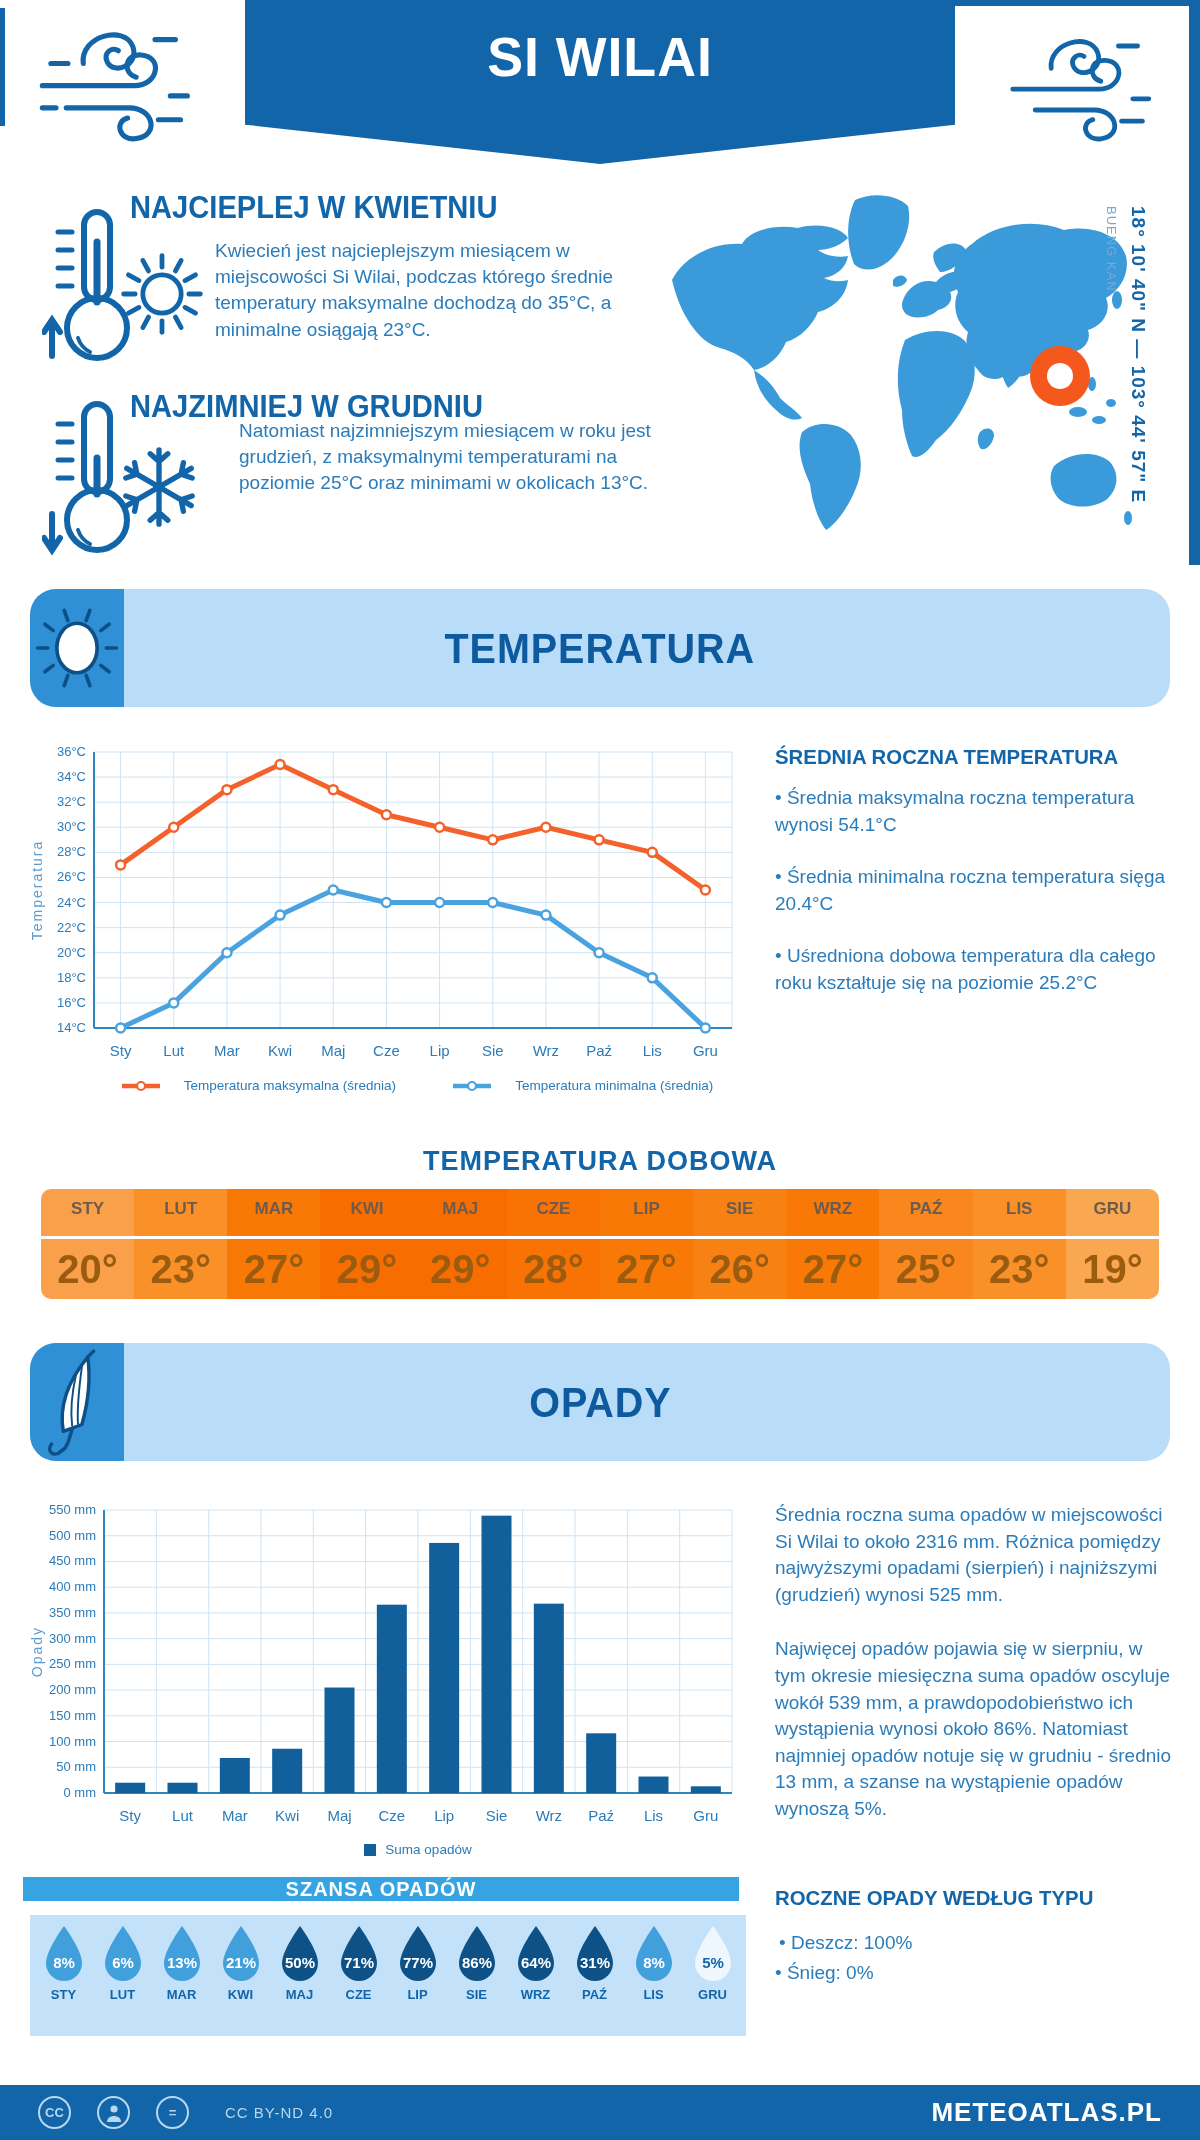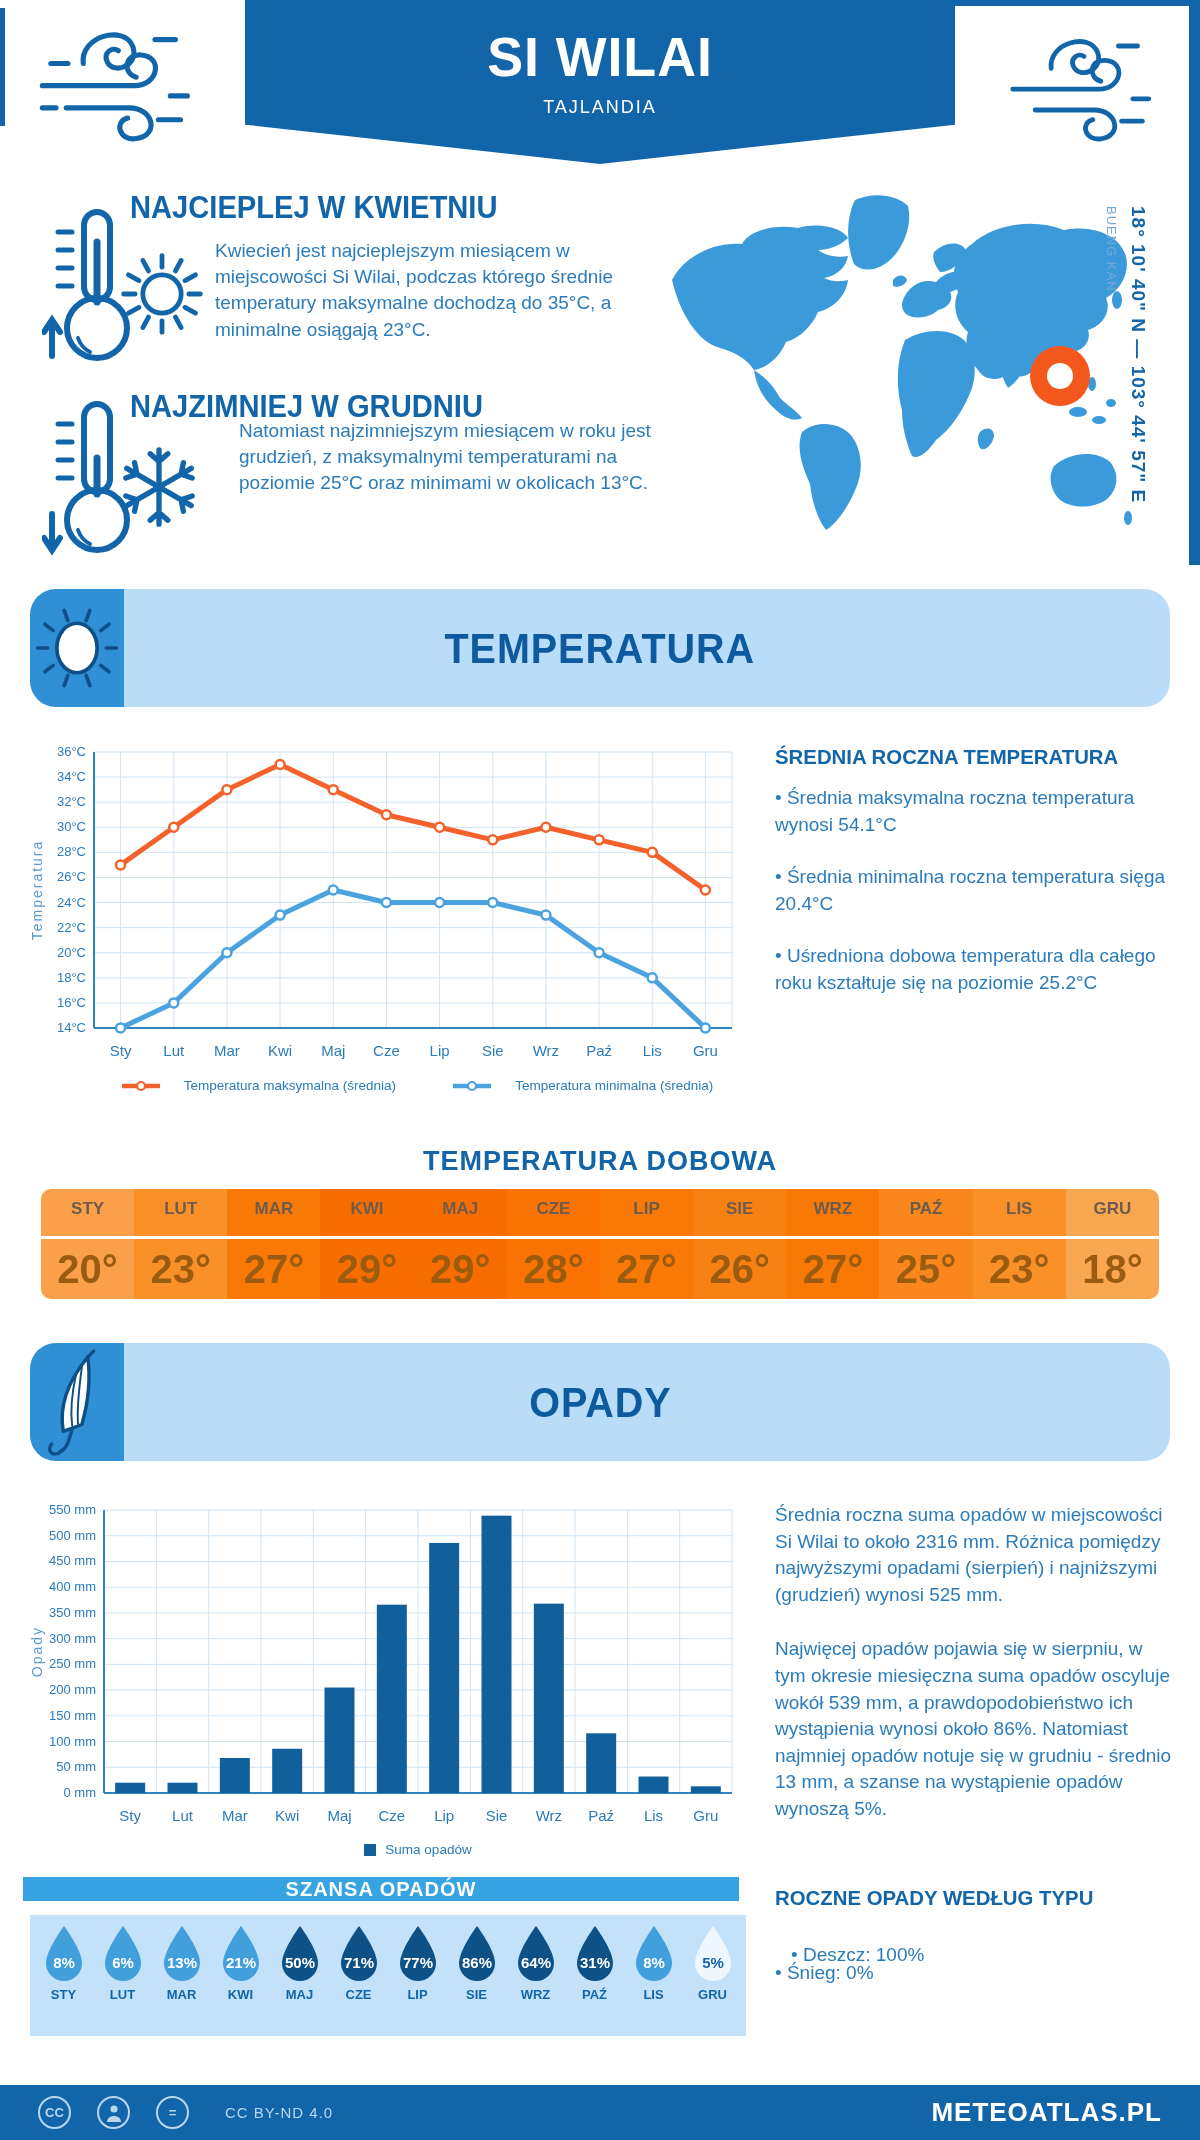--- a/index.html
+++ b/index.html
@@ -50,21 +50,21 @@
   .legend-item{display:flex;align-items:center;gap:23px;}
   .precip-legend{left:104px;top:1842px;width:628px;gap:9px;}
   .legend-sq{width:12px;height:12px;background:#11609c;display:inline-block;}
   
   .annual-col{position:absolute;left:775px;top:745px;width:398px;}
   .col-heading{font-size:21px;font-weight:bold;color:#1265a8;margin:0 0 16px 0;transform:scaleX(.97);transform-origin:left;}
   .col-text{font-size:19px;line-height:1.4;color:#2b7cba;margin:0 0 26px 0;}
   .precip-col{position:absolute;left:775px;top:1502px;width:402px;}
   .precip-col .col-text{margin-bottom:28px;}
   .bytype-heading{position:absolute;left:775px;top:1886px;width:400px;}
-  .bytype-b1{position:absolute;left:775px;top:1926px;width:400px;margin:16px;}
+  .bytype-b1{position:absolute;left:775px;top:1926px;width:400px;margin:4px;}
   .bytype-b2{position:absolute;left:775px;top:1960px;width:400px;margin:0;}
   
   .daily-heading{position:absolute;left:30px;top:1146px;width:1140px;text-align:center;font-size:27px;font-weight:bold;color:#1265a8;letter-spacing:1px;}
   .daily-table{position:absolute;left:41px;top:1189px;width:1118px;height:110px;display:grid;grid-template-columns:repeat(12,1fr);border-radius:10px;overflow:hidden;}
   .t-col{display:flex;flex-direction:column;}
   .t-mon{height:40px;display:flex;align-items:center;justify-content:center;font-size:17px;font-weight:bold;color:#6d5c4d;}
   .t-val{flex:1;border-top:3px solid #fff;display:flex;align-items:center;justify-content:center;font-size:40px;font-weight:bold;color:#9b5c10;margin-top:7px;}
   
   .chance-header{position:absolute;left:23px;top:1877px;width:716px;height:24px;background:#36a3e2;color:#fff;display:flex;align-items:center;justify-content:center;font-size:20px;font-weight:bold;letter-spacing:1px;}
   .chance-panel{position:absolute;left:30px;top:1915px;width:716px;height:121px;background:#c3e2fa;}
@@ -94,21 +94,20 @@
     <path d="M44 110 H118 C146 110 154 142 126 146 C106 149 100 126 116 122"></path>
     <line x1="26" y1="58" x2="46" y2="58"></line>
     <line x1="148" y1="30" x2="172" y2="30"></line>
     <line x1="166" y1="96" x2="186" y2="96"></line>
     <line x1="16" y1="110" x2="32" y2="110"></line>
     <line x1="152" y1="124" x2="178" y2="124"></line>
   </svg>
 
   <div class="banner">
     <div class="title">SI WILAI</div>
-    <div class="subtitle">TAJLANDIA</div>
   </div>
 
   <svg class="wind wind-right" viewBox="0 0 200 150" fill="none" stroke="#1265a8" stroke-width="6" stroke-linecap="round">
     <path d="M64 58 C60 26 112 12 122 38 C130 60 100 72 92 56 C87 45 98 38 105 43"></path>
     <path d="M16 84 H124 C152 84 158 50 132 48 C112 46 110 70 126 74"></path>
     <path d="M44 110 H118 C146 110 154 142 126 146 C106 149 100 126 116 122"></path>
     <line x1="148" y1="30" x2="172" y2="30"></line>
     <line x1="166" y1="96" x2="186" y2="96"></line>
     <line x1="152" y1="124" x2="178" y2="124"></line>
   </svg>
@@ -370,21 +369,21 @@
       <div class="t-col" style="background: rgb(249, 135, 29);">
         <div class="t-mon">PAŹ</div>
         <div class="t-val">25°</div>
       </div>
       <div class="t-col" style="background: rgb(250, 144, 40);">
         <div class="t-mon">LIS</div>
         <div class="t-val">23°</div>
       </div>
       <div class="t-col" style="background: rgb(250, 167, 82);">
         <div class="t-mon">GRU</div>
-        <div class="t-val">18°</div>
+        <div class="t-val">19°</div>
       </div>
     </div>
 
   <div class="section-banner opady-banner">
     <div class="section-icon">
       <svg viewBox="0 0 94 108" fill="none" stroke="#0d4f86" stroke-width="3.5" stroke-linecap="round" stroke-linejoin="round">
         <path d="M58 8 C40 30 28 56 33 84 L52 77 C59 52 61 30 58 8 Z" fill="#ffffff"></path>
         <path d="M46 26 C42 44 40 62 42 78" stroke-width="2"></path>
         <path d="M52 18 C49 40 47 60 48 76" stroke-width="2"></path>
         <line x1="58" y1="8" x2="64" y2="2"></line>

